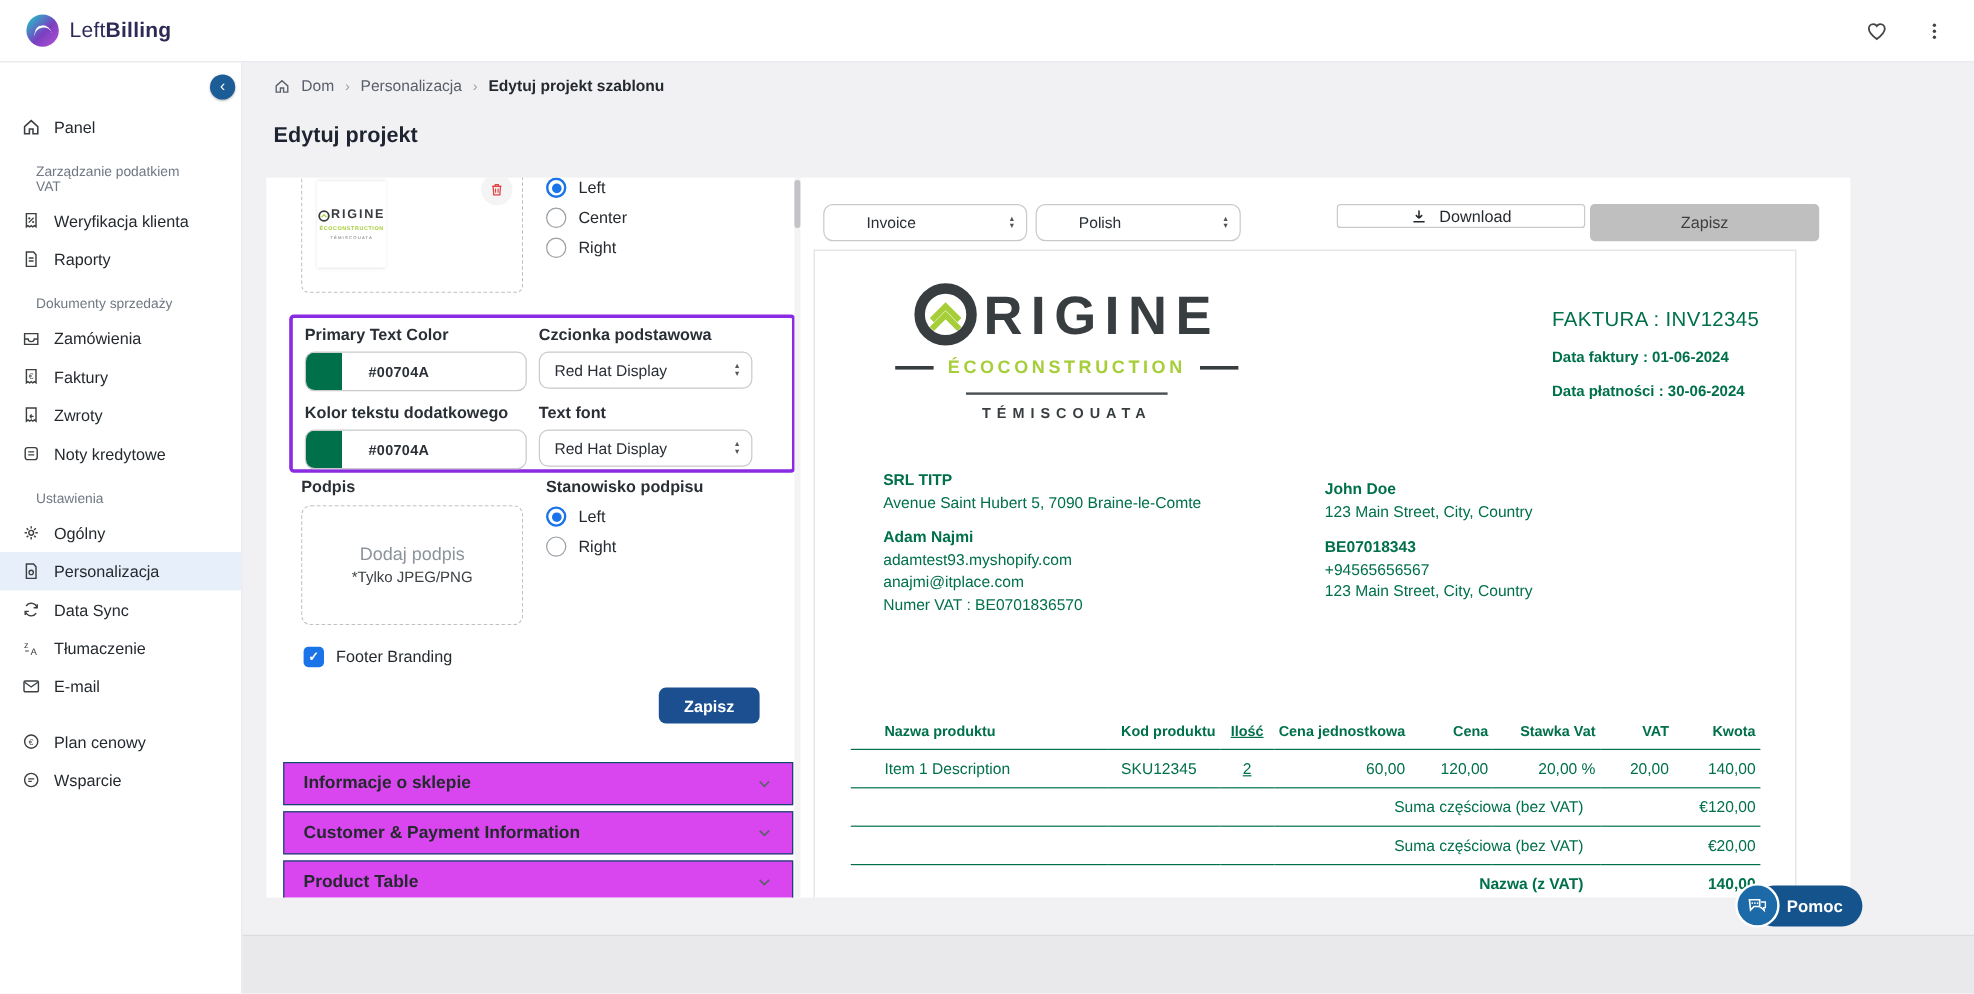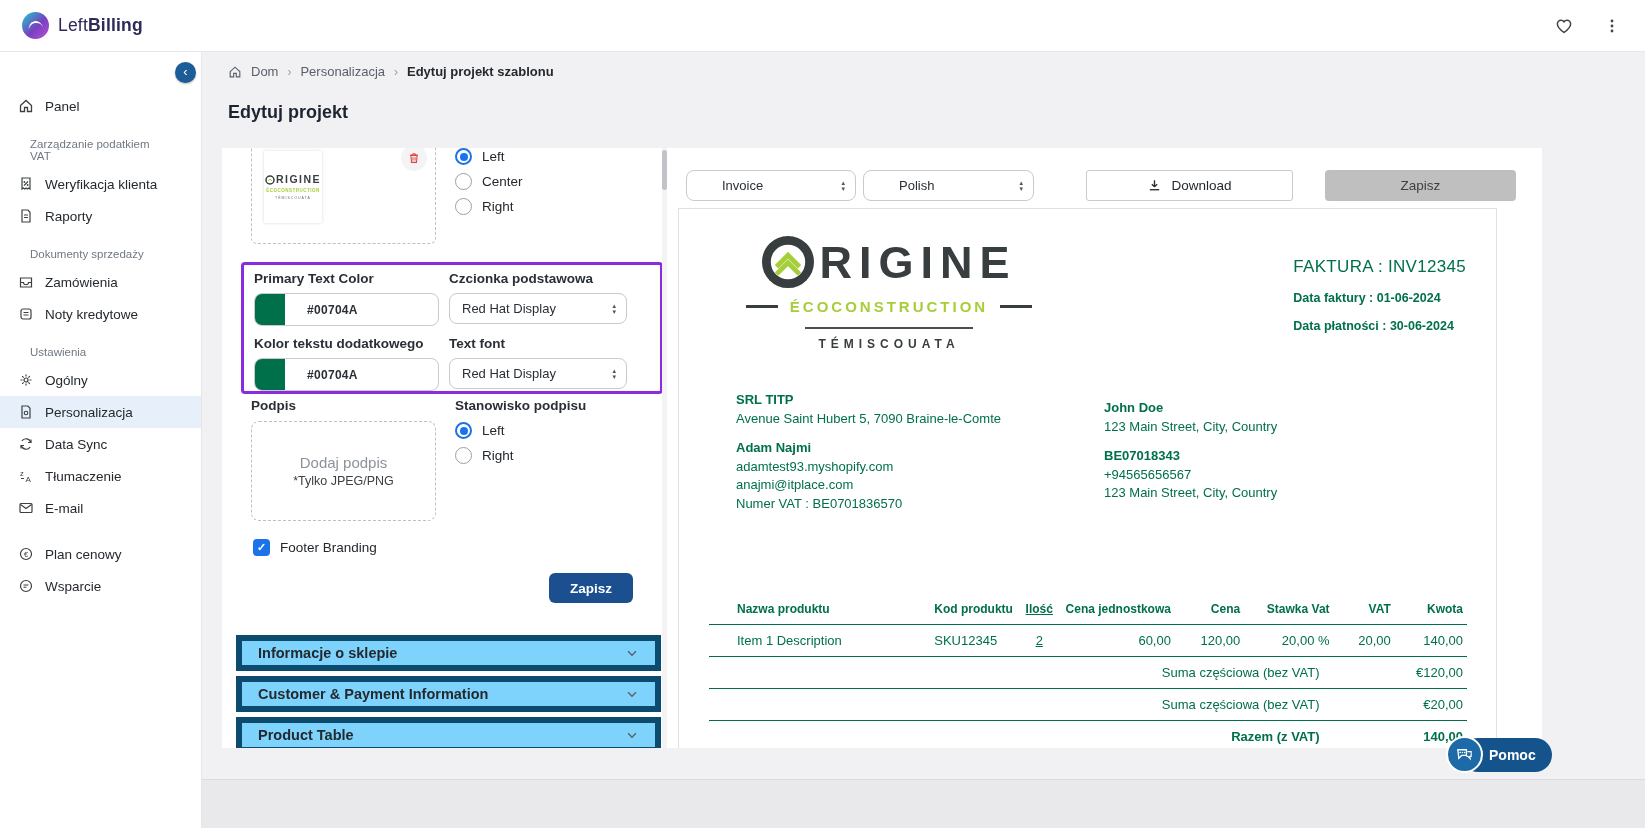--- a/index.html
+++ b/index.html
@@ -75,32 +75,32 @@
   .sig-drop .hint{ font-size:12.5px; color:#3c4043; margin-top:3px;}
   .sigpos-label{ position:absolute; left:233px; top:250px;}
   .sigpos-radios{ position:absolute; left:233px; top:274px; display:flex; flex-direction:column; gap:8px;}
   .check-row{ position:absolute; left:31px; top:391px; display:flex; align-items:center; gap:10px;
     font-size:13.5px; color:#24292e; cursor:pointer;}
   .checkbox{ width:17px; height:17px; border-radius:4px; background:#1a73e8; color:#fff; display:flex;
     align-items:center; justify-content:center; font-size:11px; font-weight:700;}
   .form-save{ position:absolute; left:327px; top:425px; width:84px; height:30px; background:#1b4f8f;
     color:#fff; font-weight:700; font-size:13.5px; border:none; border-radius:6px;
     display:flex; align-items:center; justify-content:center; cursor:pointer;}
-  .accordion{ position:absolute; left:14px; width:425px; height:36px; background:#7dd3fc;
-    border:6px solid #0c4a6e; display:flex; align-items:center; justify-content:space-between;
+  .accordion{ position:absolute; left:14px; width:425px; height:36px; background:#d946ef;
+    border:1px solid #0c4a6e; display:flex; align-items:center; justify-content:space-between;
     padding:0 16px; font-size:14.5px; font-weight:700; color:#24292e; cursor:pointer;}
   .accordion svg{ color:#5a6069; }
   .form-scrollbar{ position:absolute; left:440px; top:0; bottom:0; width:5px; background:#f3f3f4; cursor:pointer;}
   .form-scrollbar .thumb{ position:absolute; top:2px; left:0; width:5px; height:40px; background:#c3c3c7; border-radius:3px;}
   
   .toolbar{ position:absolute; top:22px; left:464px; right:26px; height:31px;}
   .toolbar .select{ position:absolute; top:0;padding-left:35px; }
   .sel-doc{ left:0; width:170px; }
   .sel-lang{ left:177px; width:171px; }
-  .download-btn{ position:absolute; left:400px; top:0; width:207px; height:31px; background:#fff;
+  .download-btn{ position:absolute; left:428px; top:0; width:207px; height:20px; background:#fff;
     border:1px solid #c9c9ce; border-radius:3px; display:flex; align-items:center; justify-content:center;
     gap:9px; font-size:13.5px; color:#24292e; cursor:pointer;}
   .preview-save{ position:absolute; left:639px; top:0; width:191px; height:31px; background:#bfbfbf;
     color:#3f3f3f; border:none; border-radius:4px; font-size:13.5px; display:flex; align-items:center; justify-content:center; cursor:pointer;}
   .invoice-card{ position:absolute; left:456px; top:60px; width:819px; height:541px; background:#fff;
     border:1px solid #e1e1e4; }
   .inv-green{ color:#00704a; }
   
   .origine{ position:absolute; left:30px; top:26px; display:flex; flex-direction:column; align-items:center; width:360px;}
   .origine-row{ display:flex; align-items:center; gap:4px; }
@@ -192,20 +192,34 @@
       </svg>
     <span>Raporty</span>
   </div>
   <div class="side-header">Dokumenty sprzedaży</div>
   <div class="side-item">
     <svg width="16" height="16" viewBox="0 0 16 16">
         <path d="M2.5 4h11v9h-11z" fill="none" stroke="currentColor" stroke-width="1.2"></path>
         <path d="M2.5 8.5h3c0 1.3 1 2.2 2.5 2.2s2.5-.9 2.5-2.2h3" fill="none" stroke="currentColor" stroke-width="1.1"></path>
       </svg>
     <span>Zamówienia</span>
+  </div>
+  <div class="side-item">
+    <svg width="16" height="16" viewBox="0 0 16 16">
+        <path d="M4 2h8v11l-1.3-1-1.4 1-1.3-1-1.3 1-1.4-1L4 13z" fill="none" stroke="currentColor" stroke-width="1.2"></path>
+        <text x="8" y="10" font-size="7" text-anchor="middle" fill="currentColor">€</text>
+      </svg>
+    <span>Faktury</span>
+  </div>
+  <div class="side-item">
+    <svg width="16" height="16" viewBox="0 0 16 16">
+        <path d="M4 2h8v11l-1.3-1-1.4 1-1.3-1-1.3 1-1.4-1L4 13z" fill="none" stroke="currentColor" stroke-width="1.2"></path>
+        <path d="M10 9H6.8M6.8 9l1.6-1.6M6.8 9l1.6 1.6" stroke="currentColor" stroke-width="1" fill="none"></path>
+      </svg>
+    <span>Zwroty</span>
   </div>
   <div class="side-item">
     <svg width="16" height="16" viewBox="0 0 16 16">
         <rect x="3" y="3" width="10" height="10" rx="2" fill="none" stroke="currentColor" stroke-width="1.2"></rect>
         <path d="M5.5 6.5h5M5.5 9h5" stroke="currentColor" stroke-width="1"></path>
       </svg>
     <span>Noty kredytowe</span>
   </div>
   <div class="side-header">Ustawienia</div>
   <div class="side-item">
@@ -508,21 +522,21 @@
         </tr>
         <tr>
           <td class="tot-label" colspan="6">Suma częściowa (bez VAT)</td>
           <td class="tot-value" colspan="2">€120,00</td>
         </tr>
         <tr>
           <td class="tot-label" colspan="6">Suma częściowa (bez VAT)</td>
           <td class="tot-value" colspan="2">€20,00</td>
         </tr>
         <tr class="bold">
-          <td class="tot-label" colspan="6">Razem (z VAT)</td>
+          <td class="tot-label" colspan="6">Nazwa (z VAT)</td>
           <td class="tot-value" colspan="2">140,00</td>
         </tr>
       </tbody>
     </table>
   </div>
 </div>
 
 <div class="bottom-strip"></div>
 
 <div class="help-btn">

